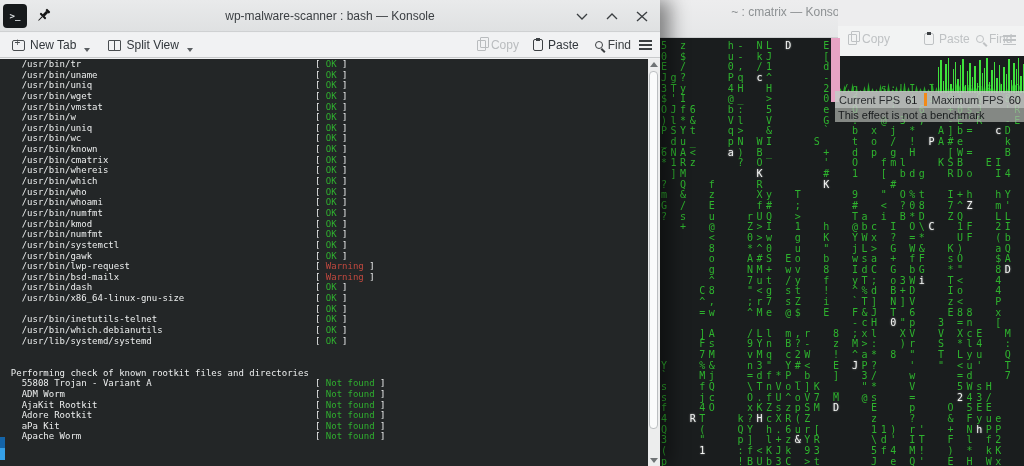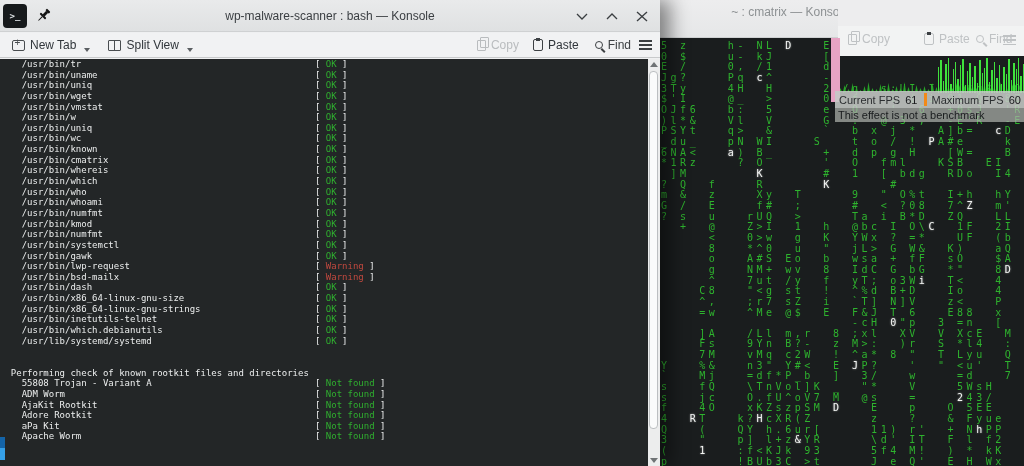--- a/index.html
+++ b/index.html
@@ -962,21 +962,21 @@
         <div class="tline"><span>    /usr/bin/whoami</span><span class="st">[ <span class="c-ok">OK</span> ]</span></div>
         <div class="tline"><span>    /usr/bin/numfmt</span><span class="st">[ <span class="c-ok">OK</span> ]</span></div>
         <div class="tline"><span>    /usr/bin/kmod</span><span class="st">[ <span class="c-ok">OK</span> ]</span></div>
         <div class="tline"><span>    /usr/bin/numfmt</span><span class="st">[ <span class="c-ok">OK</span> ]</span></div>
         <div class="tline"><span>    /usr/bin/systemctl</span><span class="st">[ <span class="c-ok">OK</span> ]</span></div>
         <div class="tline"><span>    /usr/bin/gawk</span><span class="st">[ <span class="c-ok">OK</span> ]</span></div>
         <div class="tline"><span>    /usr/bin/lwp-request</span><span class="st">[ <span class="c-warn">Warning</span> ]</span></div>
         <div class="tline"><span>    /usr/bin/bsd-mailx</span><span class="st">[ <span class="c-warn">Warning</span> ]</span></div>
         <div class="tline"><span>    /usr/bin/dash</span><span class="st">[ <span class="c-ok">OK</span> ]</span></div>
         <div class="tline"><span>    /usr/bin/x86_64-linux-gnu-size</span><span class="st">[ <span class="c-ok">OK</span> ]</span></div>
-        <div class="tline"><span>    /usr/bin/x86_64-linux-gnu-strings</span><span class="st">[ <span class="c-ok">OK</span> ]</span></div>
+        <div class="tline"><span class="st">[ <span class="c-ok">OK</span> ]</span></div>
         <div class="tline"><span>    /usr/bin/inetutils-telnet</span><span class="st">[ <span class="c-ok">OK</span> ]</span></div>
         <div class="tline"><span>    /usr/bin/which.debianutils</span><span class="st">[ <span class="c-ok">OK</span> ]</span></div>
         <div class="tline"><span>    /usr/lib/systemd/systemd</span><span class="st">[ <span class="c-ok">OK</span> ]</span></div>
         <div class="tline"><span> </span></div>
         <div class="tline"><span> </span></div>
         <div class="tline"><span>  Performing check of known rootkit files and directories</span></div>
         <div class="tline"><span>    55808 Trojan - Variant A</span><span class="st">[ <span class="c-ok">Not found</span> ]</span></div>
         <div class="tline"><span>    ADM Worm</span><span class="st">[ <span class="c-ok">Not found</span> ]</span></div>
         <div class="tline"><span>    AjaKit Rootkit</span><span class="st">[ <span class="c-ok">Not found</span> ]</span></div>
         <div class="tline"><span>    Adore Rootkit</span><span class="st">[ <span class="c-ok">Not found</span> ]</span></div>

